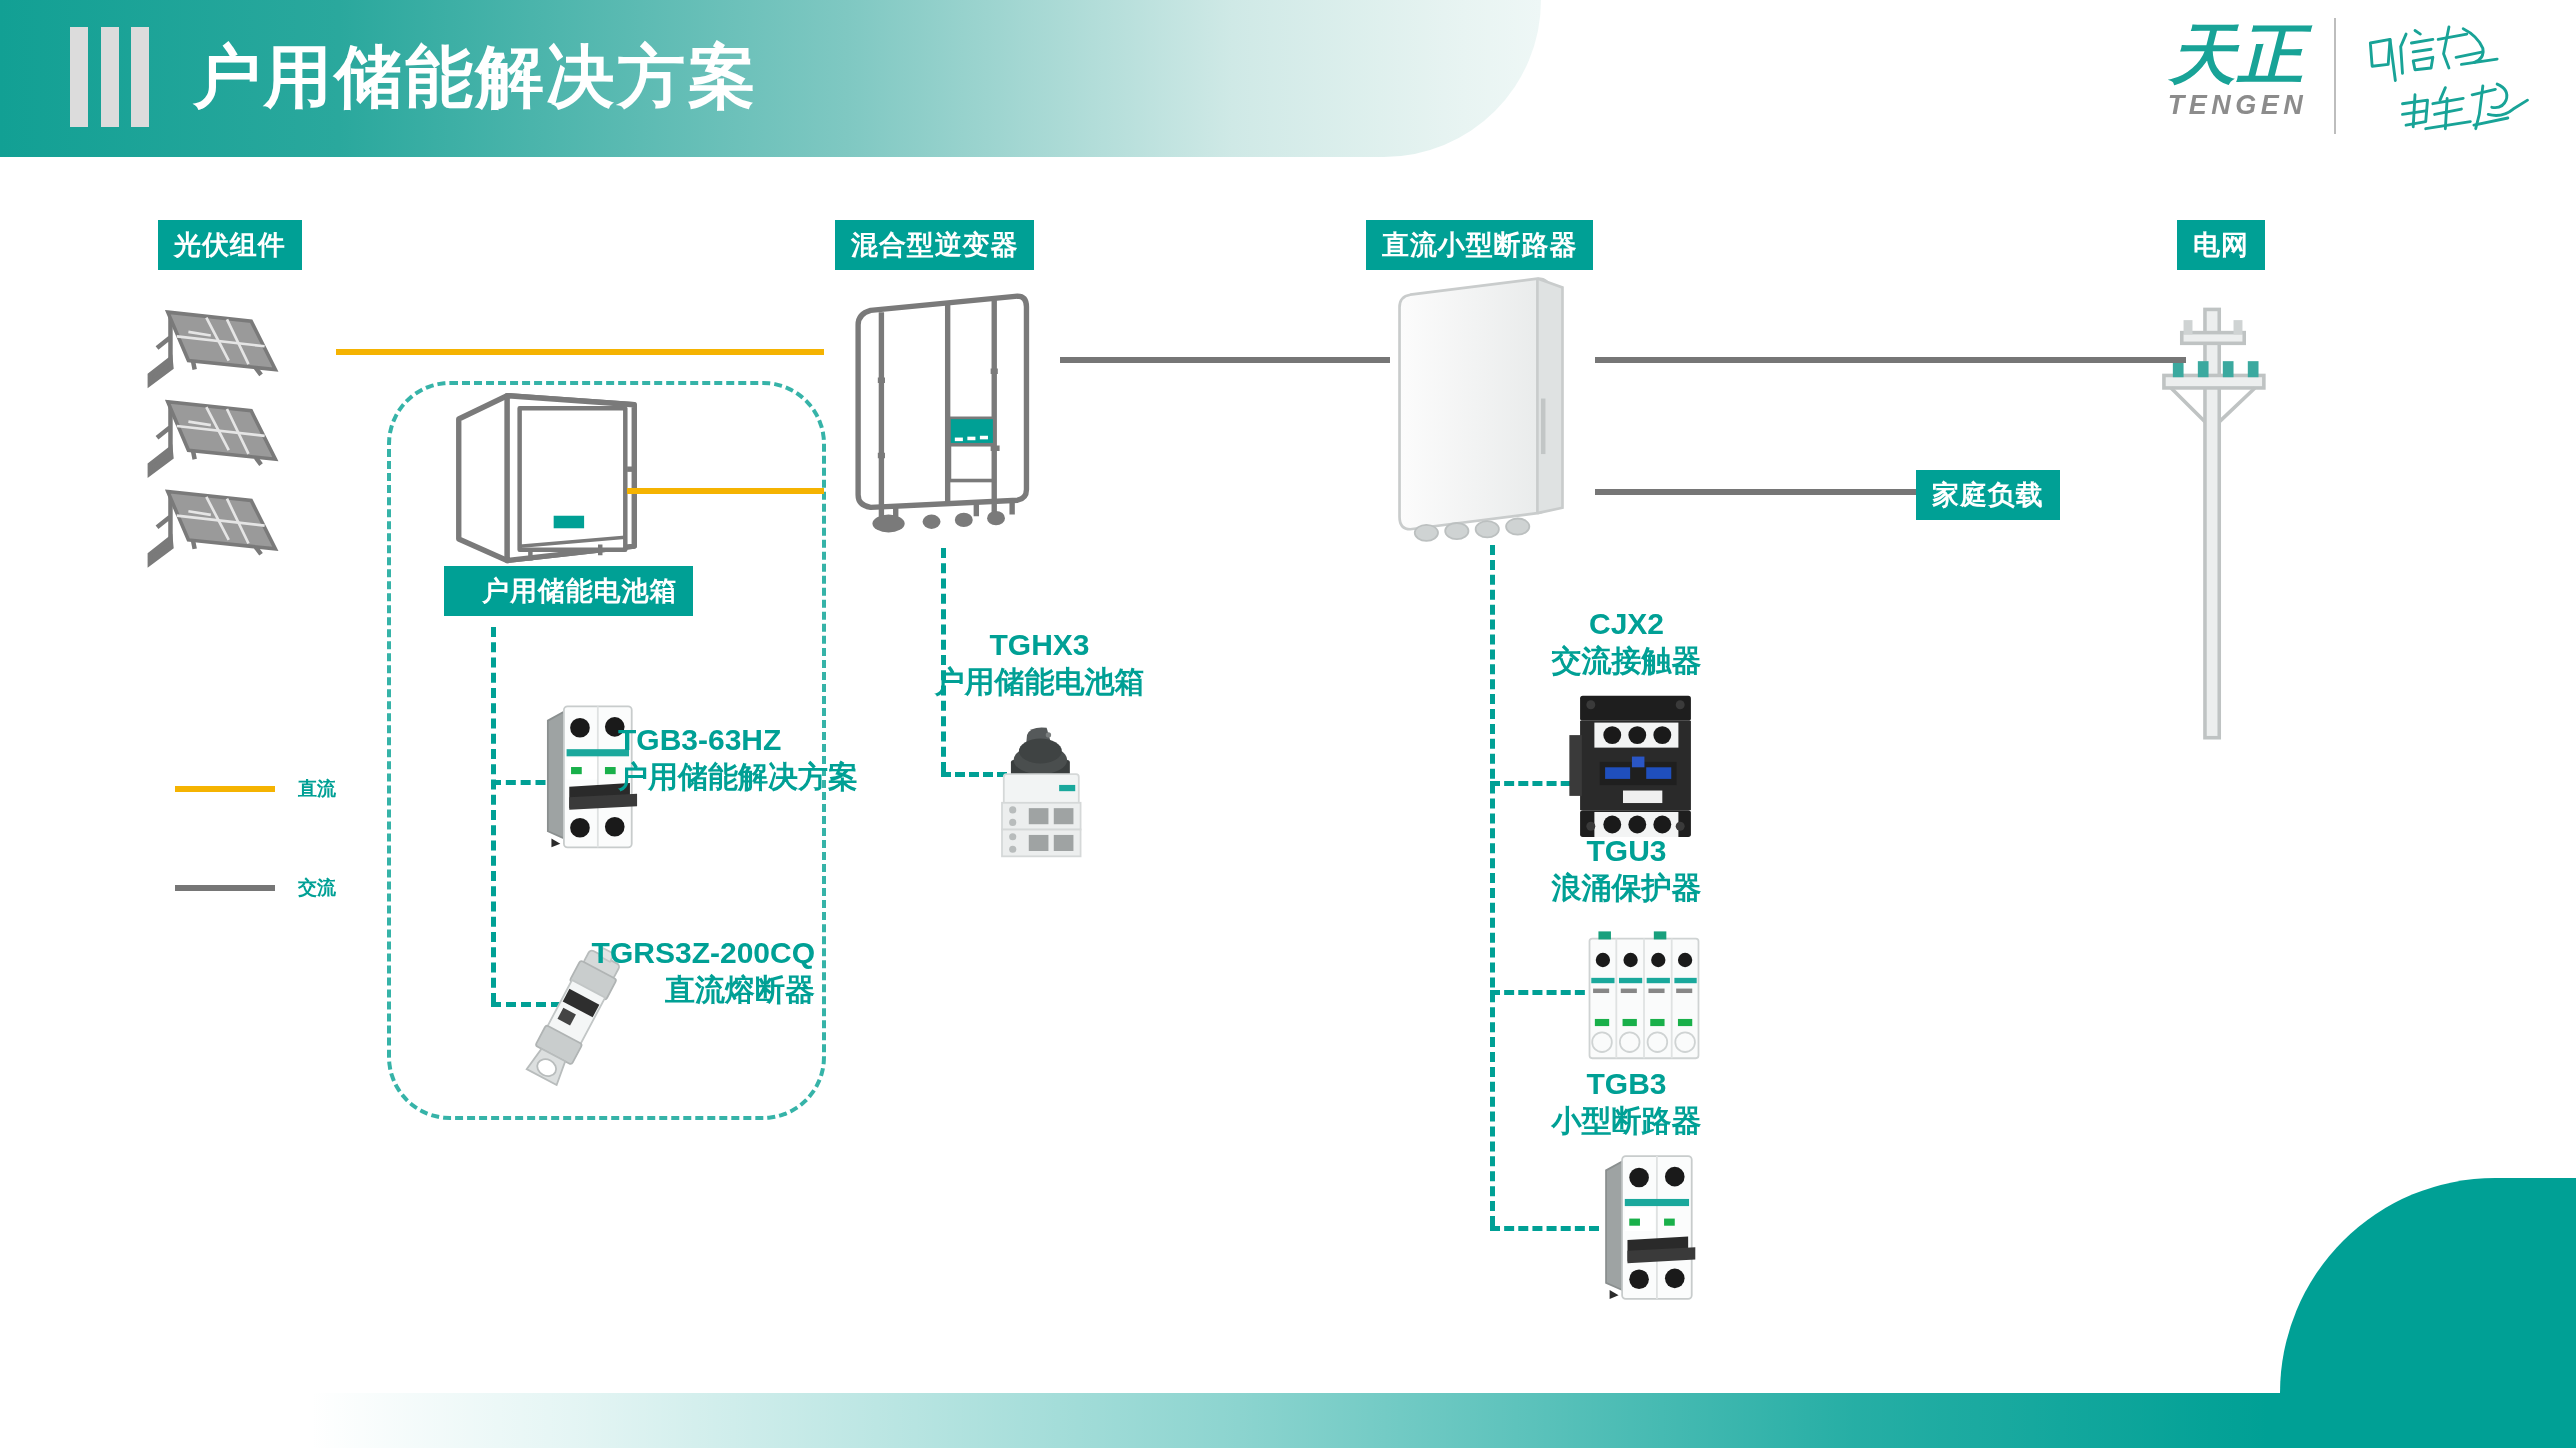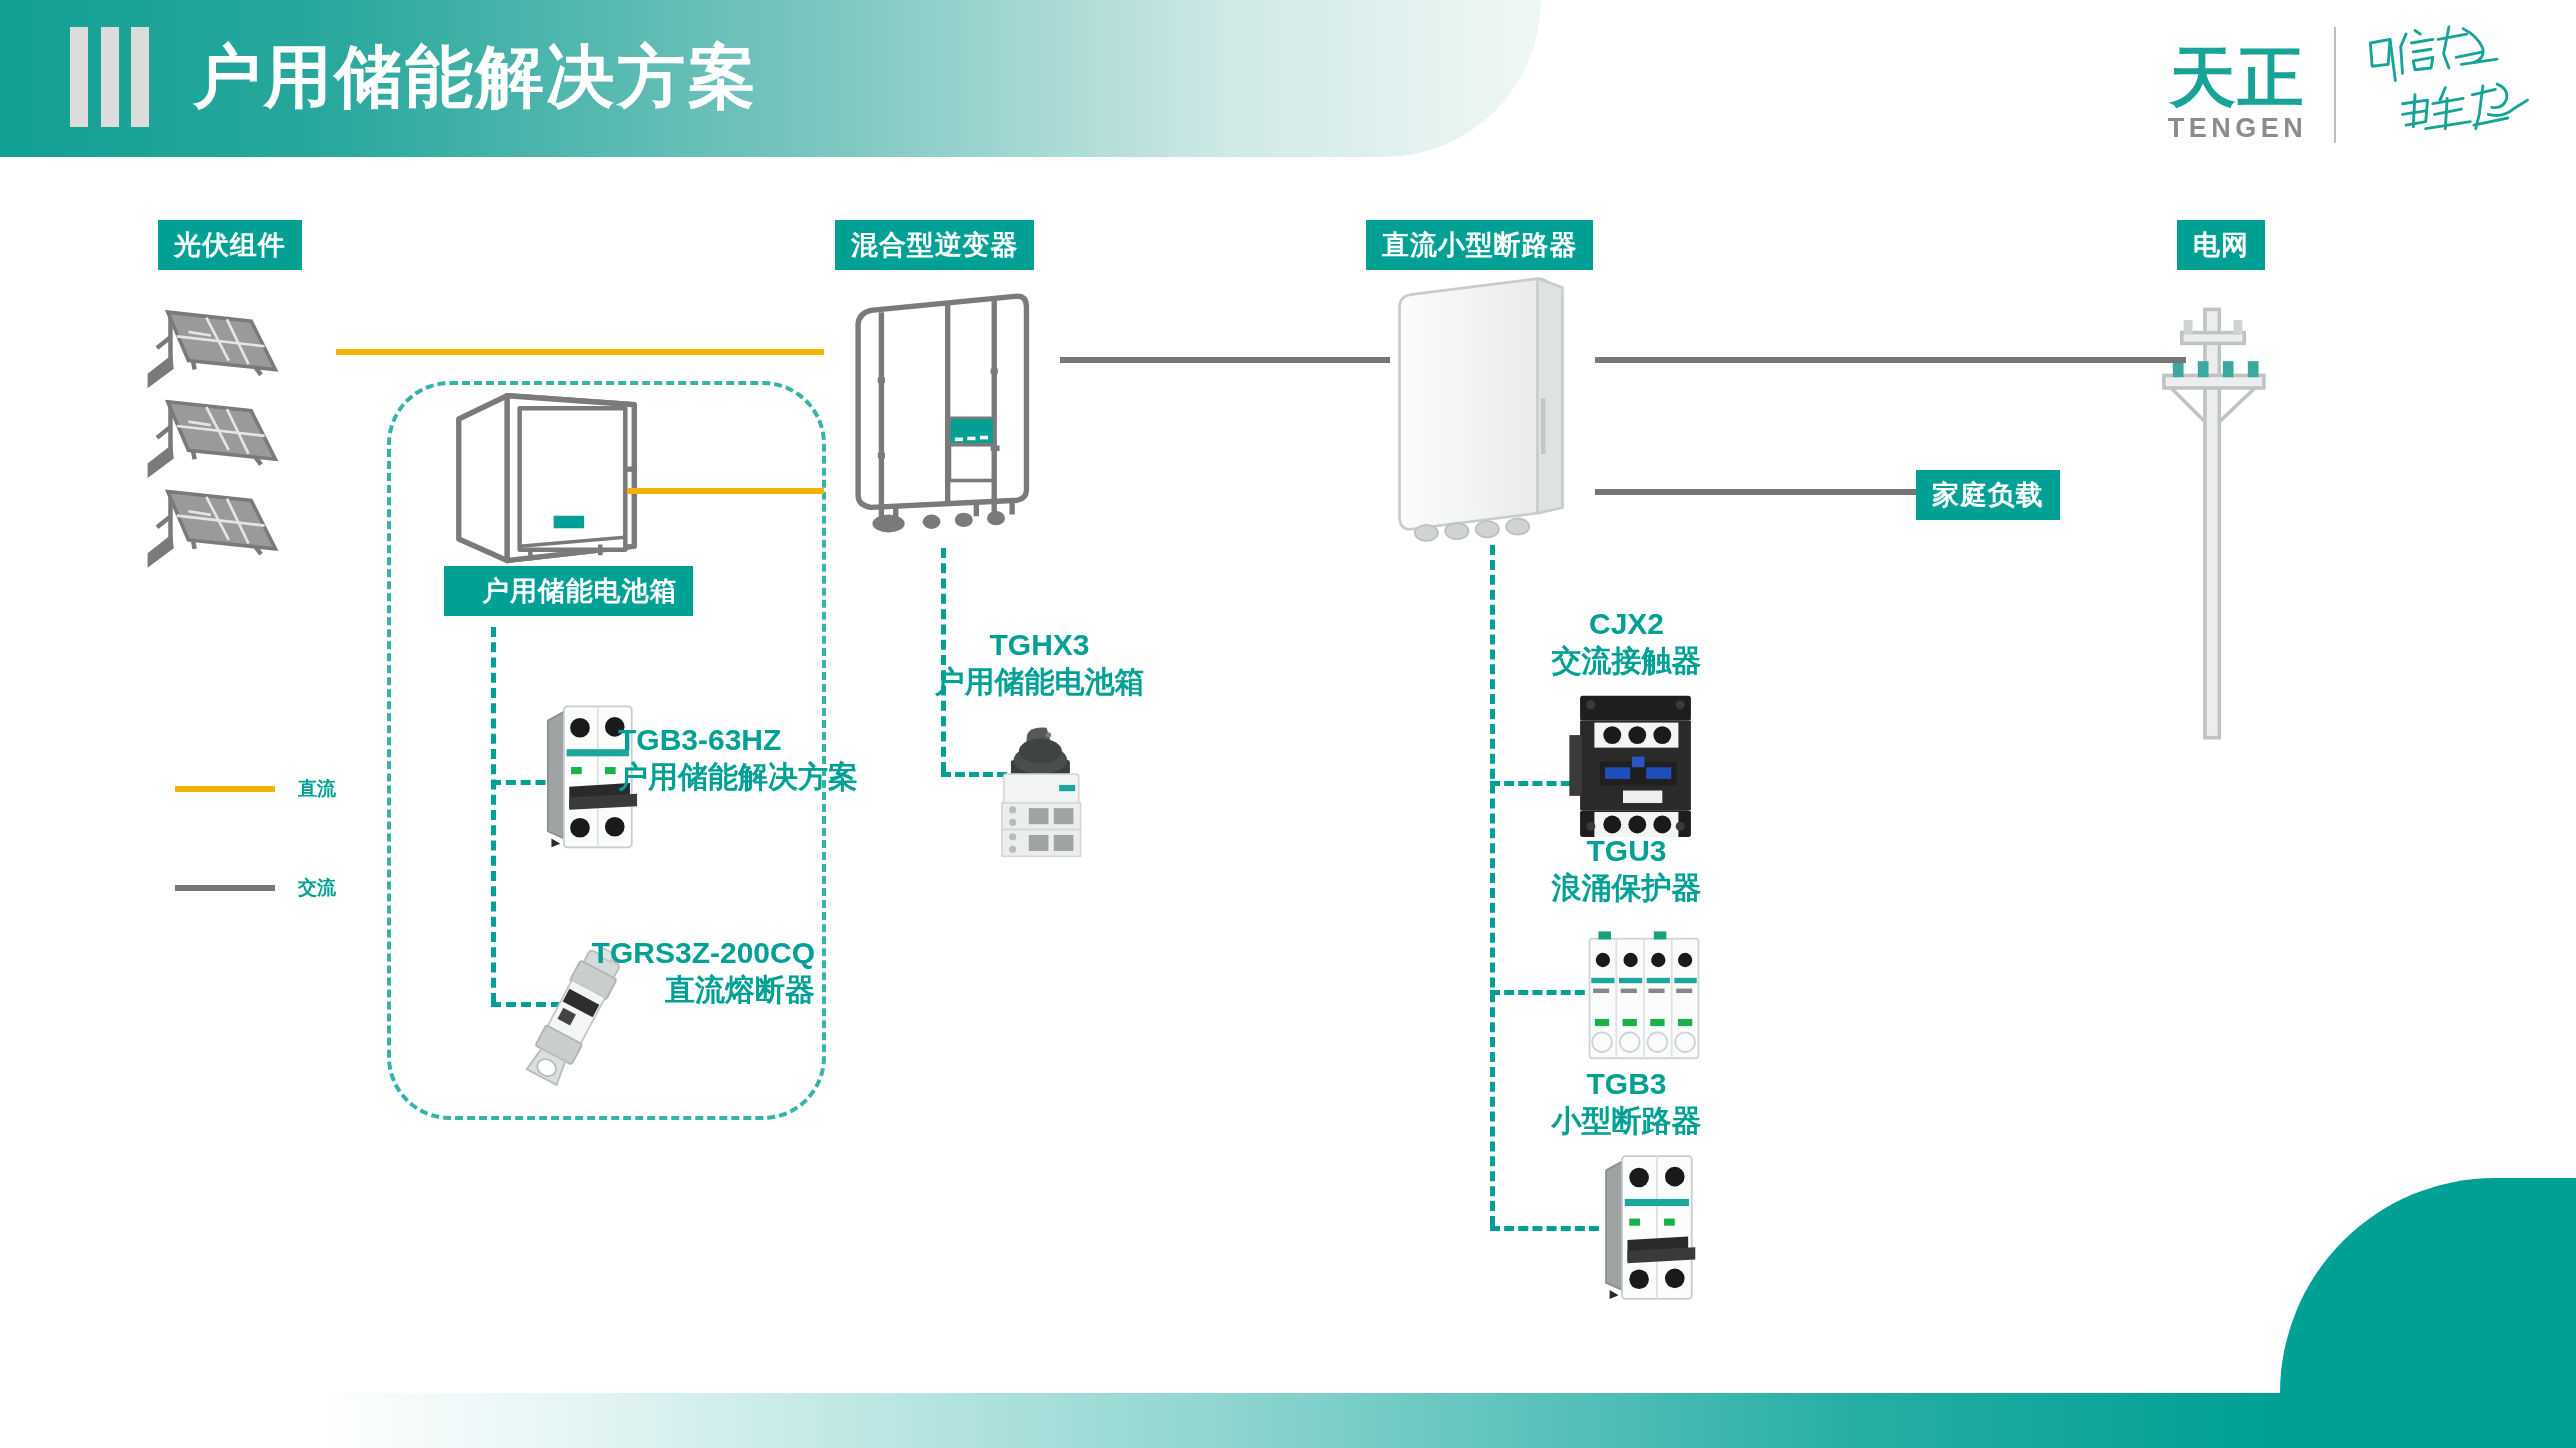--- a/index.html
+++ b/index.html
@@ -19,21 +19,21 @@
   }
   .hdr-bars { position: absolute; left: 70px; top: 27px; display: flex; gap: 12.5px; }
   .hdr-bars i { display: block; width: 18px; height: 100px; background: #dcdcdc; }
   .hdr-title {
     position: absolute; left: 193px; top: 23px;
     font-size: 68px; font-weight: 700; color: #ffffff; letter-spacing: 2.7px;
     line-height: 106px; white-space: nowrap;
   }
 
   
-  .logo-wrap { position: absolute; right: 34px; top: 18px; display: flex; align-items: flex-end; gap: 27px; }
+  .logo-wrap { position: absolute; right: 34px; top: 18px; display: flex; align-items: flex-start; gap: 27px; font-style: italic; }
   .logo-mark { display: flex; flex-direction: column; align-items: center; }
   .logo-cn { font-size: 66px; font-weight: 700; color: #18a397; line-height: 72px; letter-spacing: 1.8px; }
   .logo-en { font-size: 27px; font-weight: 700; color: #8c8c8c; letter-spacing: 4.5px; line-height: 30.5px; }
   .logo-div { width: 1.8px; height: 116px; background: #bdbdbd; }
   .logo-slogan { width: 179px; height: 125px; }
 
   
   .chip {
     position: absolute; background: #00a095; color: #fff;
     font-size: 27px; font-weight: 700; letter-spacing: 0.9px;

